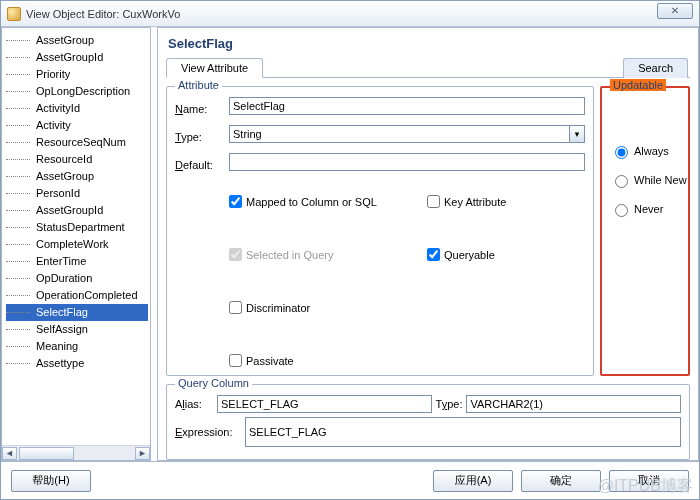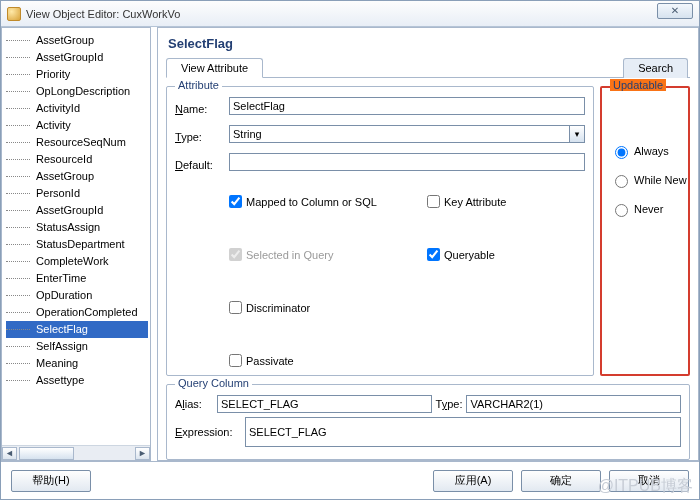--- a/index.html
+++ b/index.html
@@ -70,21 +70,20 @@
           <div class="tree-item">AssetGroupId</div>
           <div class="tree-item">Priority</div>
           <div class="tree-item">OpLongDescription</div>
           <div class="tree-item">ActivityId</div>
           <div class="tree-item">Activity</div>
           <div class="tree-item">ResourceSeqNum</div>
           <div class="tree-item">ResourceId</div>
           <div class="tree-item">AssetGroup</div>
           <div class="tree-item">PersonId</div>
           <div class="tree-item">AssetGroupId</div>
-          <div class="tree-item">StatusAssign</div>
           <div class="tree-item">StatusDepartment</div>
           <div class="tree-item">CompleteWork</div>
           <div class="tree-item">EnterTime</div>
           <div class="tree-item">OpDuration</div>
           <div class="tree-item">OperationCompleted</div>
           <div class="tree-item sel">SelectFlag</div>
           <div class="tree-item">SelfAssign</div>
           <div class="tree-item">Meaning</div>
           <div class="tree-item">Assettype</div>
         </div>

